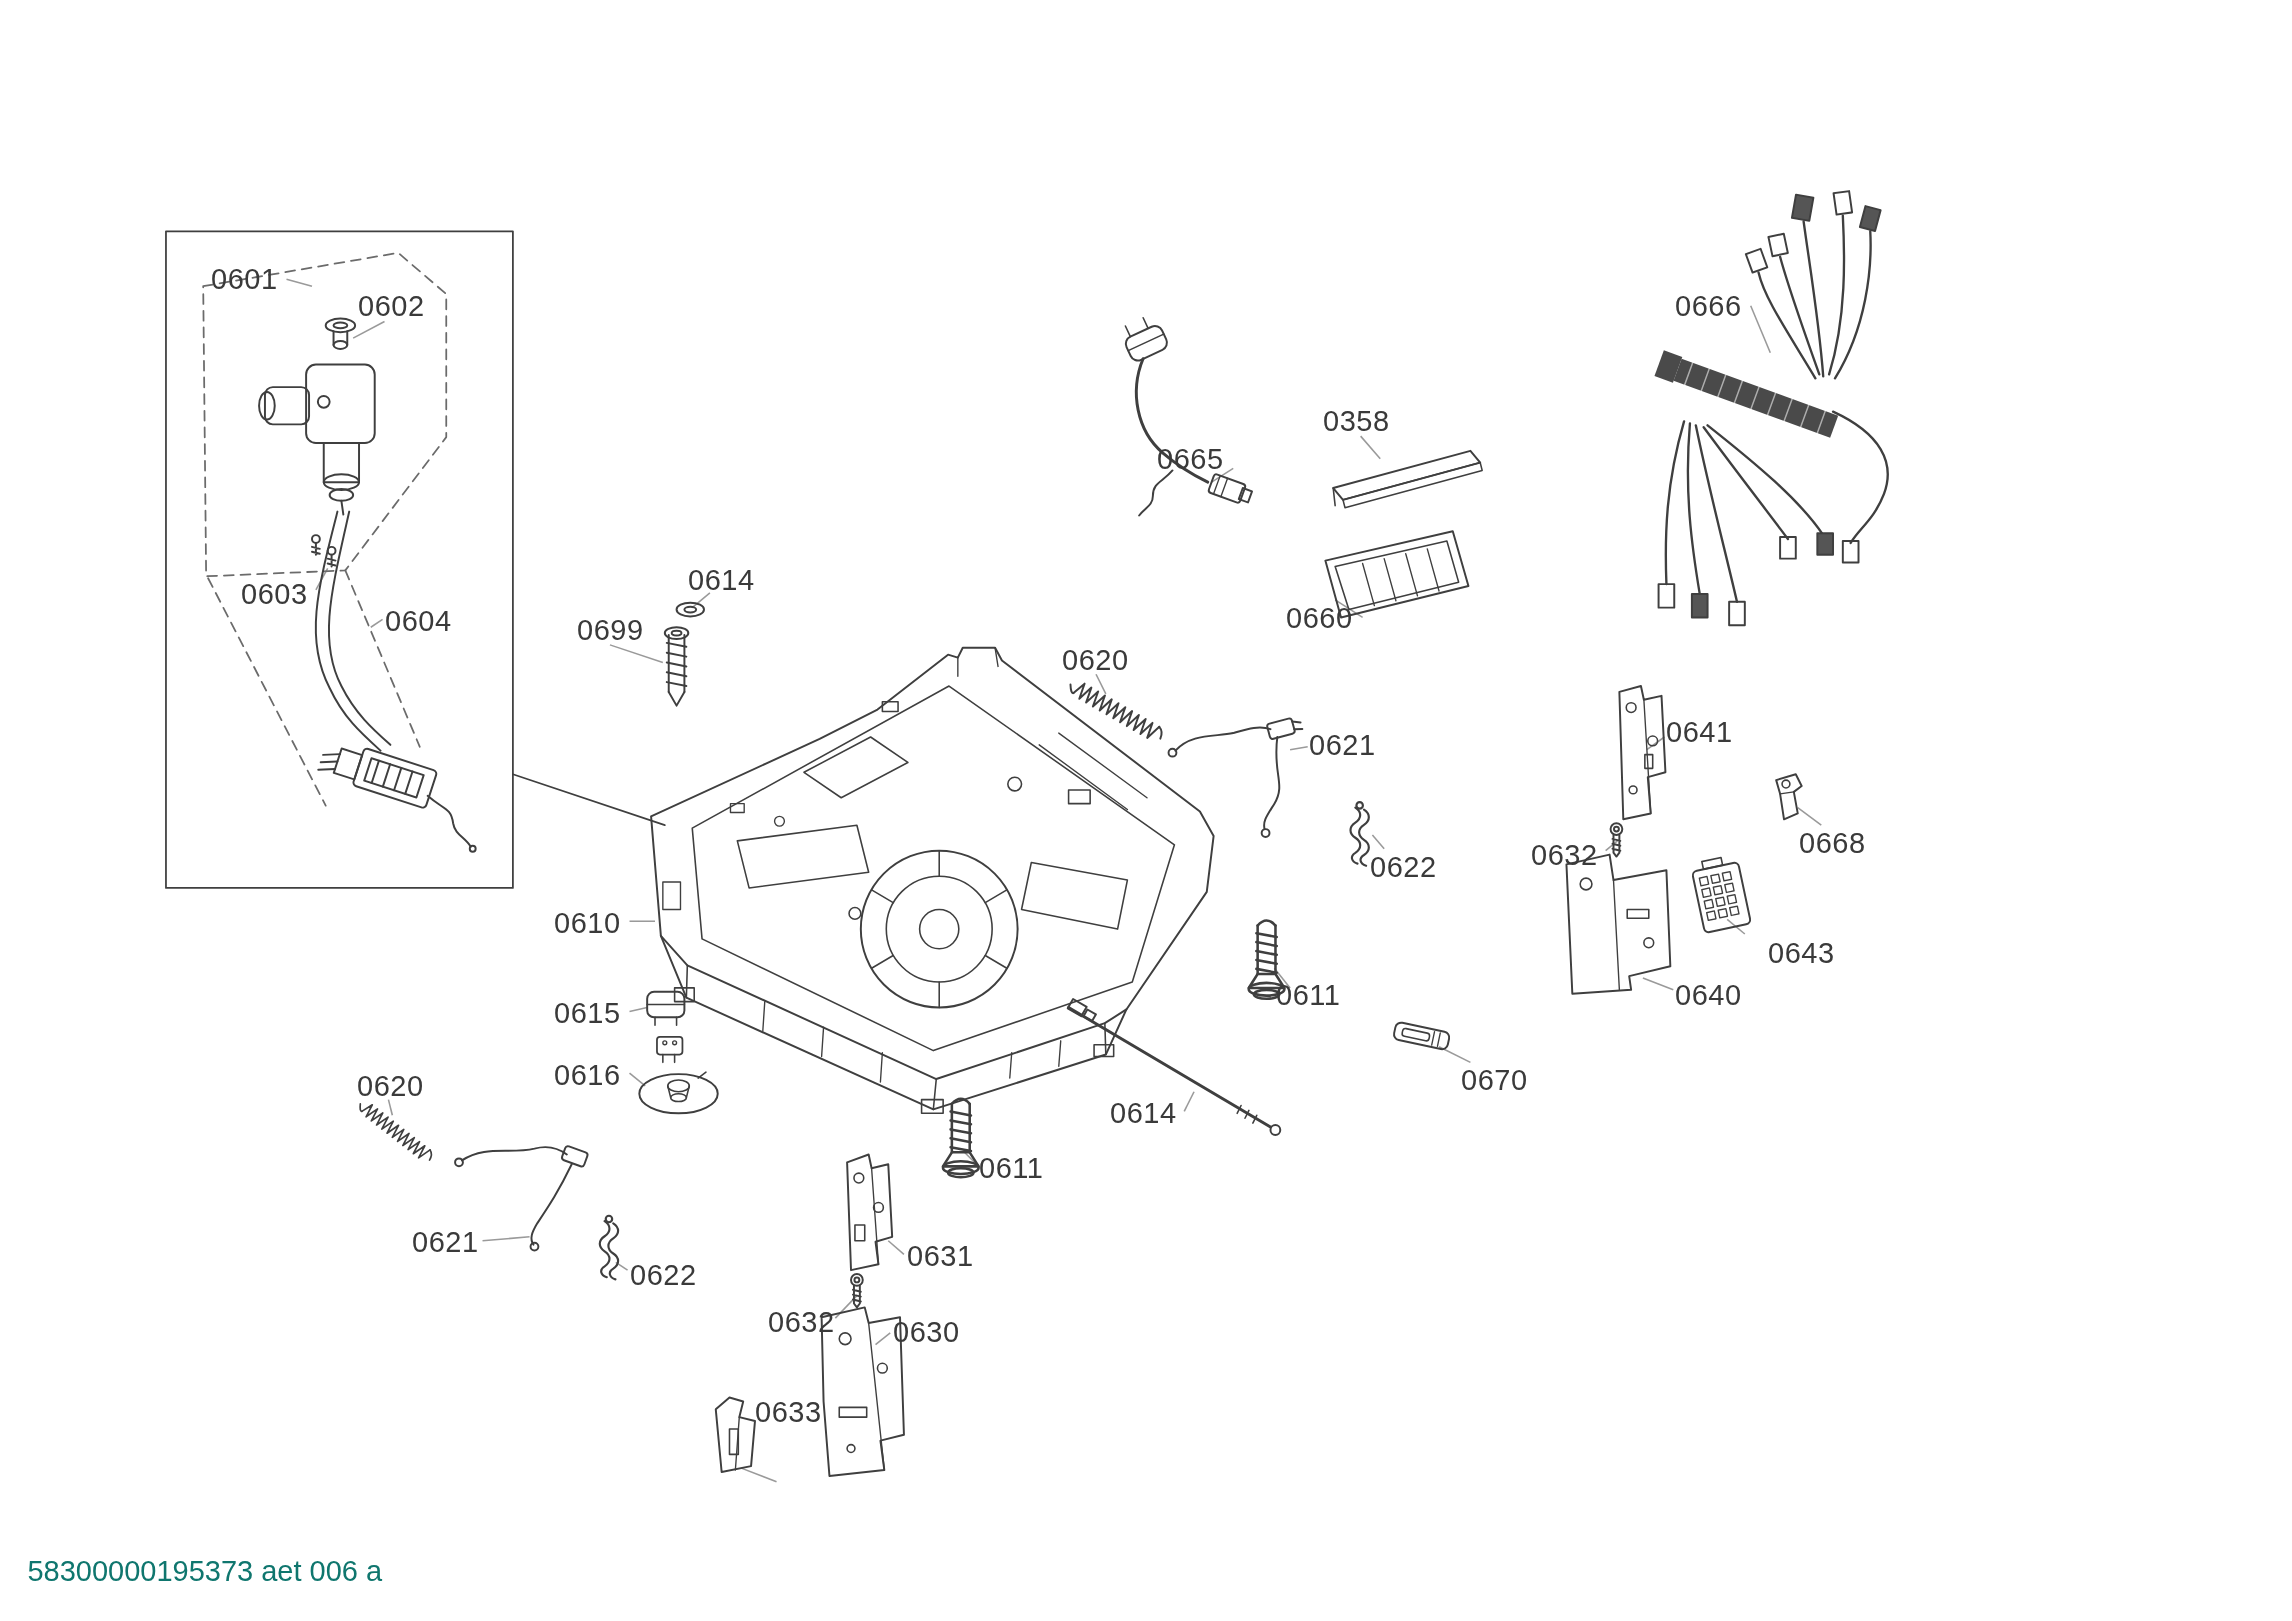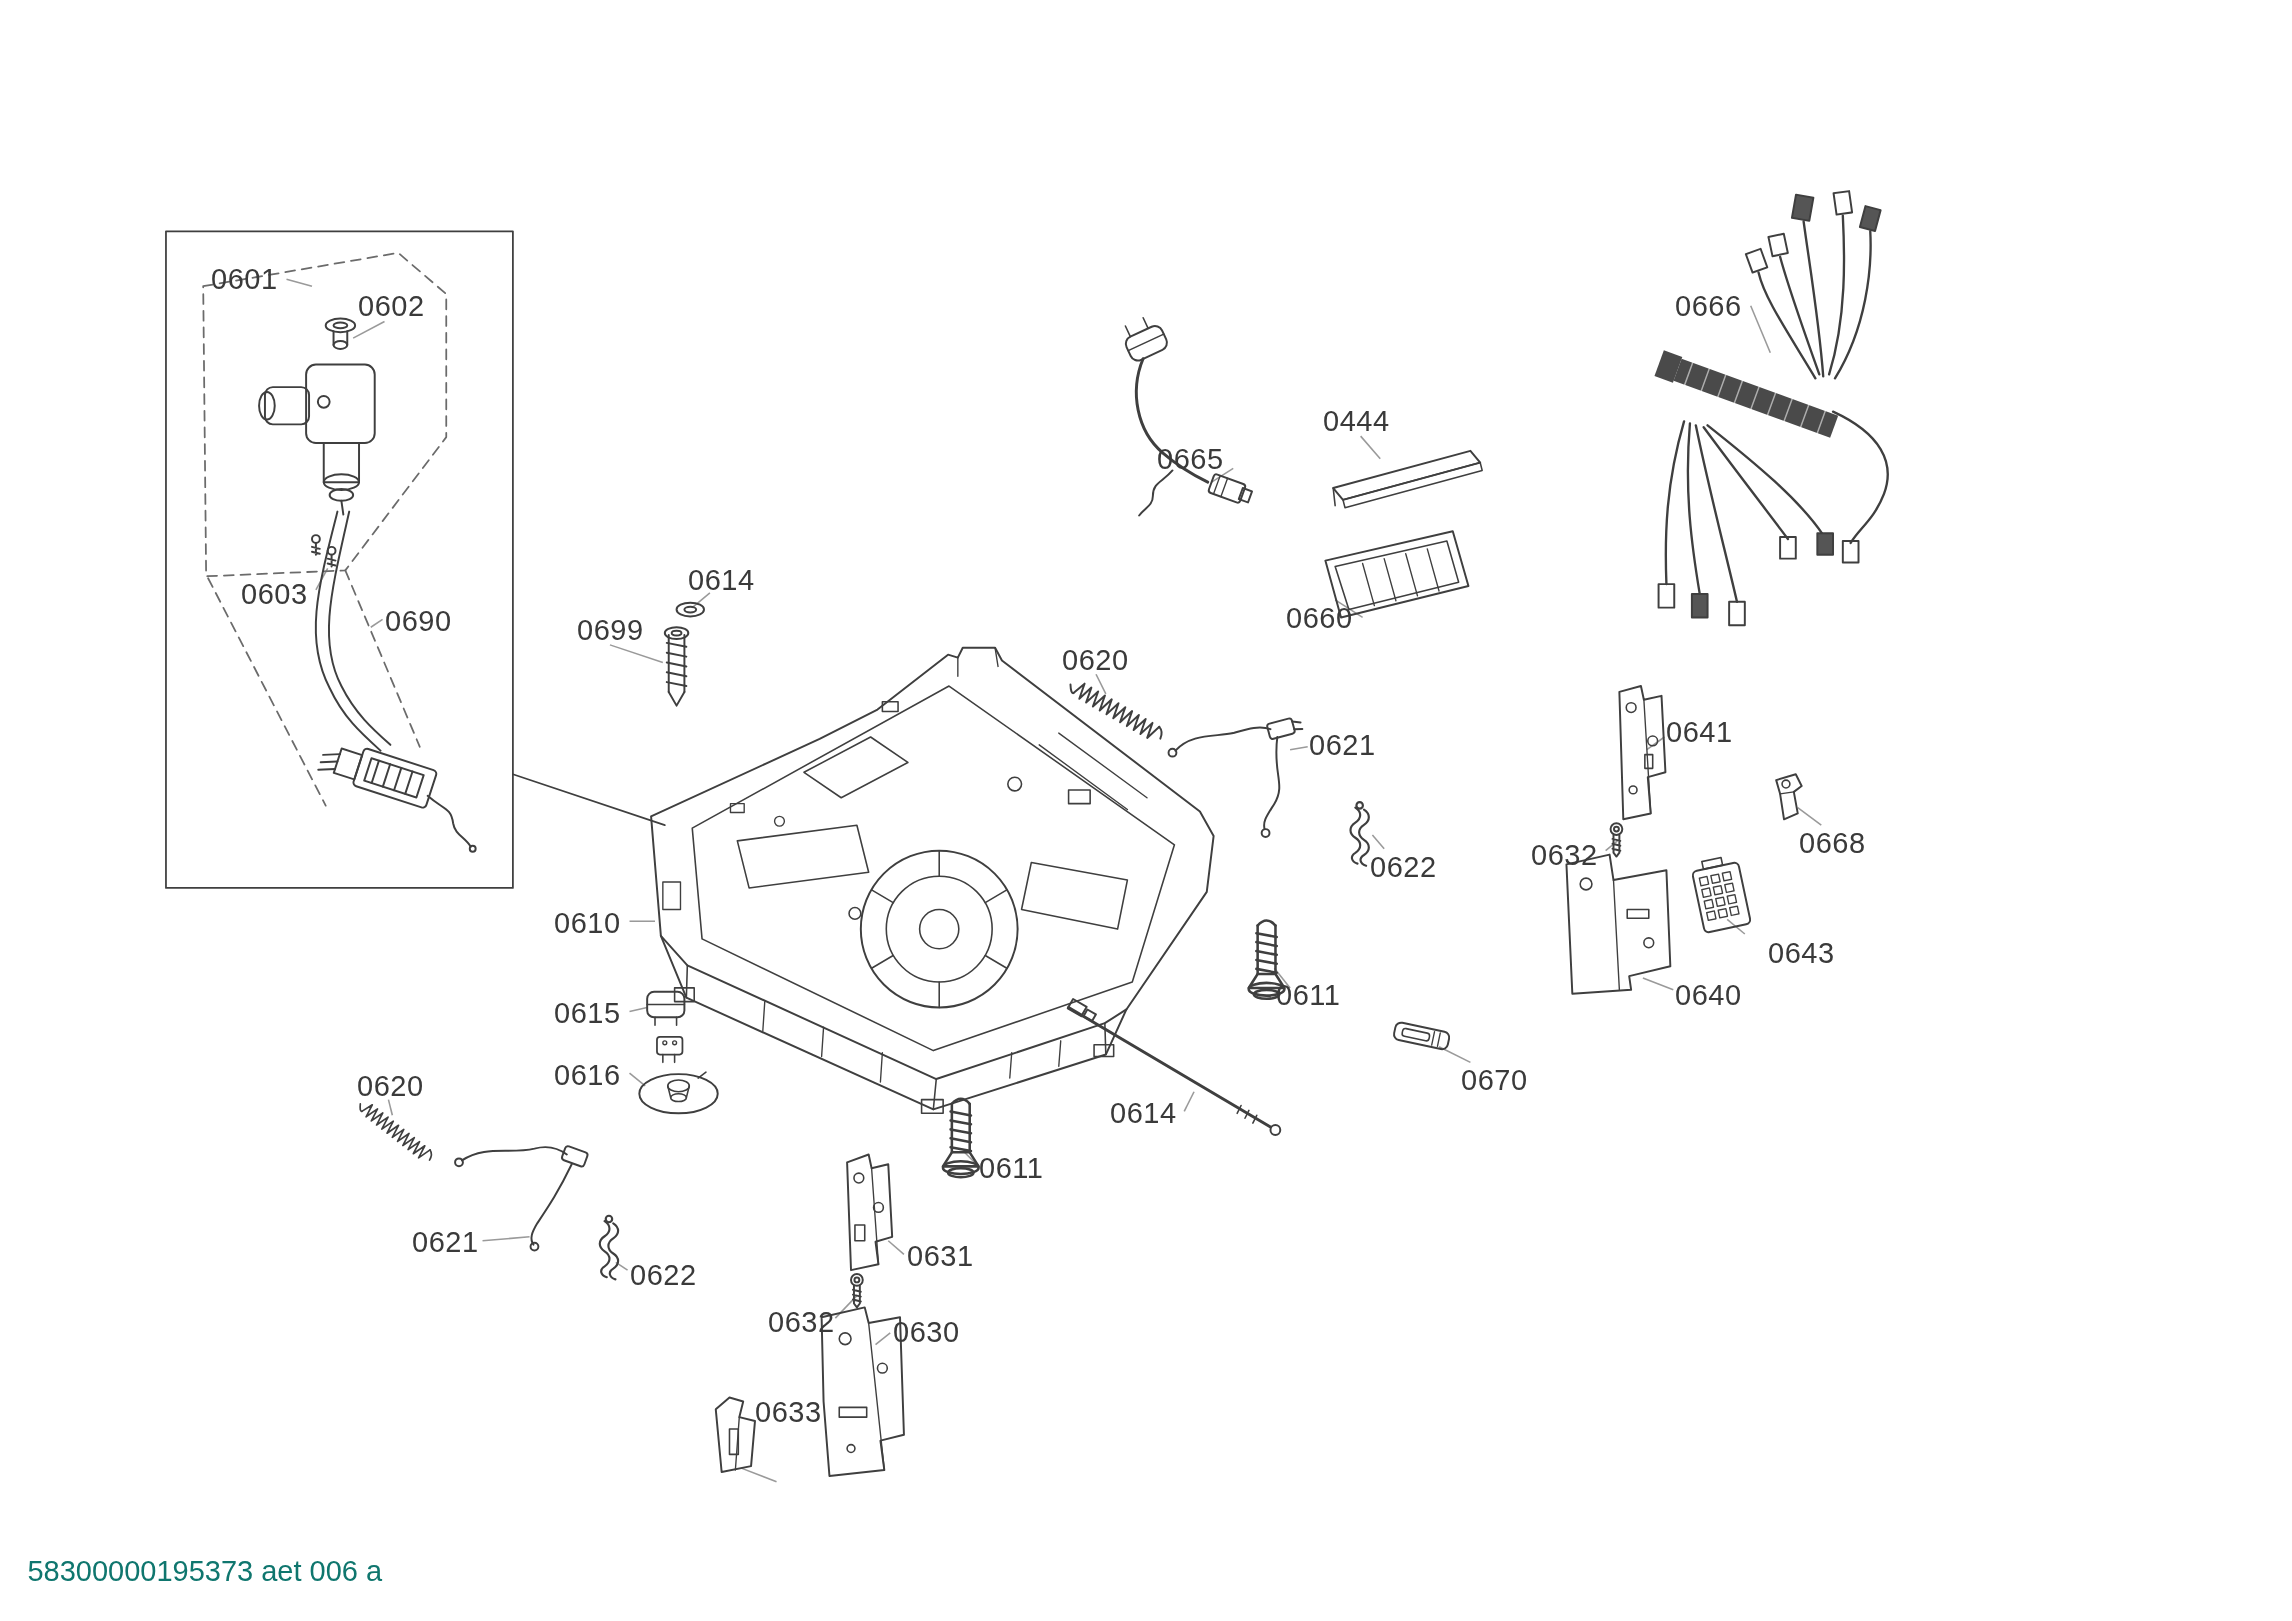--- a/index.html
+++ b/index.html
@@ -377,28 +377,28 @@
       <rect x="744" y="1458" width="9" height="26" stroke-width="1.6"></rect>
       <path d="M754 1446 L750 1500" stroke-width="1.4"></path>
     </g>
 
   </g>
 </svg>
 
 <div class="lbl" style="left:211px;top:263px">0601</div>
 <div class="lbl" style="left:358px;top:290px">0602</div>
 <div class="lbl" style="left:241px;top:578px">0603</div>
-<div class="lbl" style="left:385px;top:605px">0690</div>
+<div class="lbl" style="left:385px;top:605px">0604</div>
 <div class="lbl" style="left:688px;top:564px">0614</div>
 <div class="lbl" style="left:577px;top:614px">0699</div>
 <div class="lbl" style="left:1062px;top:644px">0620</div>
 <div class="lbl" style="left:1309px;top:729px">0621</div>
 <div class="lbl" style="left:1370px;top:851px">0622</div>
 <div class="lbl" style="left:1157px;top:443px">0665</div>
-<div class="lbl" style="left:1323px;top:405px">0444</div>
+<div class="lbl" style="left:1323px;top:405px">0358</div>
 <div class="lbl" style="left:1286px;top:602px">0660</div>
 <div class="lbl" style="left:1675px;top:290px">0666</div>
 <div class="lbl" style="left:1666px;top:716px">0641</div>
 <div class="lbl" style="left:1531px;top:839px">0632</div>
 <div class="lbl" style="left:1799px;top:827px">0668</div>
 <div class="lbl" style="left:1768px;top:937px">0643</div>
 <div class="lbl" style="left:1675px;top:979px">0640</div>
 <div class="lbl" style="left:554px;top:907px">0610</div>
 <div class="lbl" style="left:554px;top:997px">0615</div>
 <div class="lbl" style="left:554px;top:1059px">0616</div>

